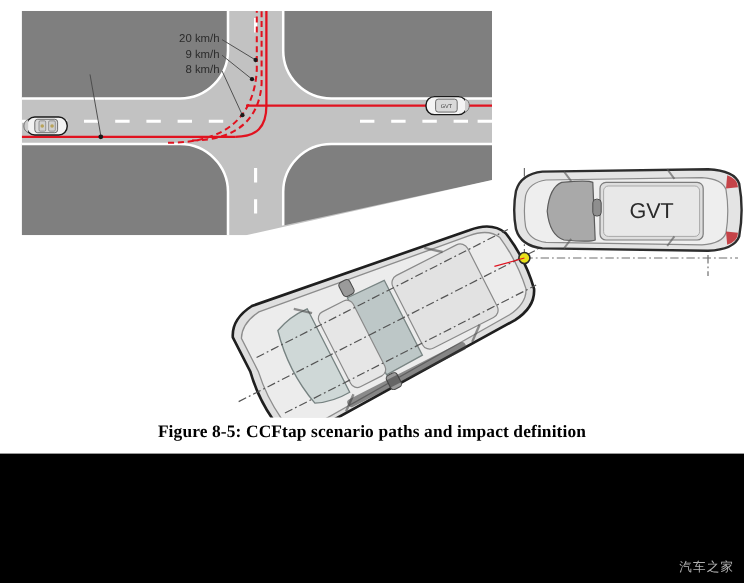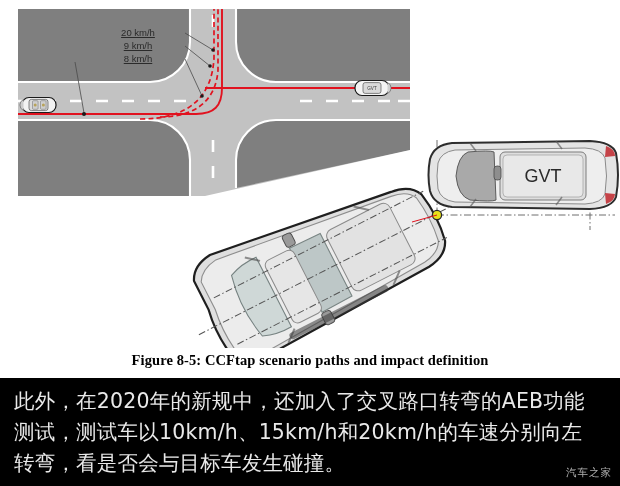--- a/index.html
+++ b/index.html
@@ -12,21 +12,21 @@
   
   .figure-area{position:absolute;left:0;top:0;width:620px;height:348px;background:#fff;}
   .map-svg{position:absolute;left:0;top:0;}
   .cars-svg{position:absolute;left:0;top:0;}
 
   .maplabel{
     position:absolute;color:#2b2b2b;font-size:9.5px;line-height:11px;
     font-family:"Liberation Sans", sans-serif;white-space:nowrap;
   }
   .maplabel.vut{left:36px;top:36px;text-align:center;width:78px;}
-  .spd{position:absolute;text-align:center;width:90px;font-size:9.5px;color:#2b2b2b;text-decoration:underline;}
+  .spd{position:absolute;text-align:right;width:90px;font-size:9.5px;color:#2b2b2b;}
   .spd.s20{left:93px;top:27px;}
   .spd.s15{left:93px;top:40px;}
   .spd.s10{left:93px;top:53px;}
 
   
   .caption{
     position:absolute;left:0;top:352px;width:620px;text-align:center;
     font-family:"Liberation Serif", serif;font-weight:bold;font-size:14.5px;
     color:#000;letter-spacing:.1px;
   }
@@ -221,21 +221,16 @@
         <circle cx="437" cy="215" r="4.6" fill="#e8e01a" stroke="#2a2a2a" stroke-width="1.3"></circle>
       </g>
 
       <line x1="412" y1="222" x2="437" y2="215" stroke="#e1121f" stroke-width="1"></line>
     </svg>
   </div>
 
   <div class="caption">Figure 8-5: CCFtap scenario paths and impact definition</div>
 
   <div class="blackbox">
-    <div class="cn">
-      <div>此外，在2020年的新规中，还加入了交叉路口转弯的AEB功能</div>
-      <div>测试，测试车以10km/h、15km/h和20km/h的车速分别向左</div>
-      <div>转弯，看是否会与目标车发生碰撞。</div>
-    </div>
     <div class="watermark">汽车之家</div>
   </div>
 
 </div>
 
 </body></html>

